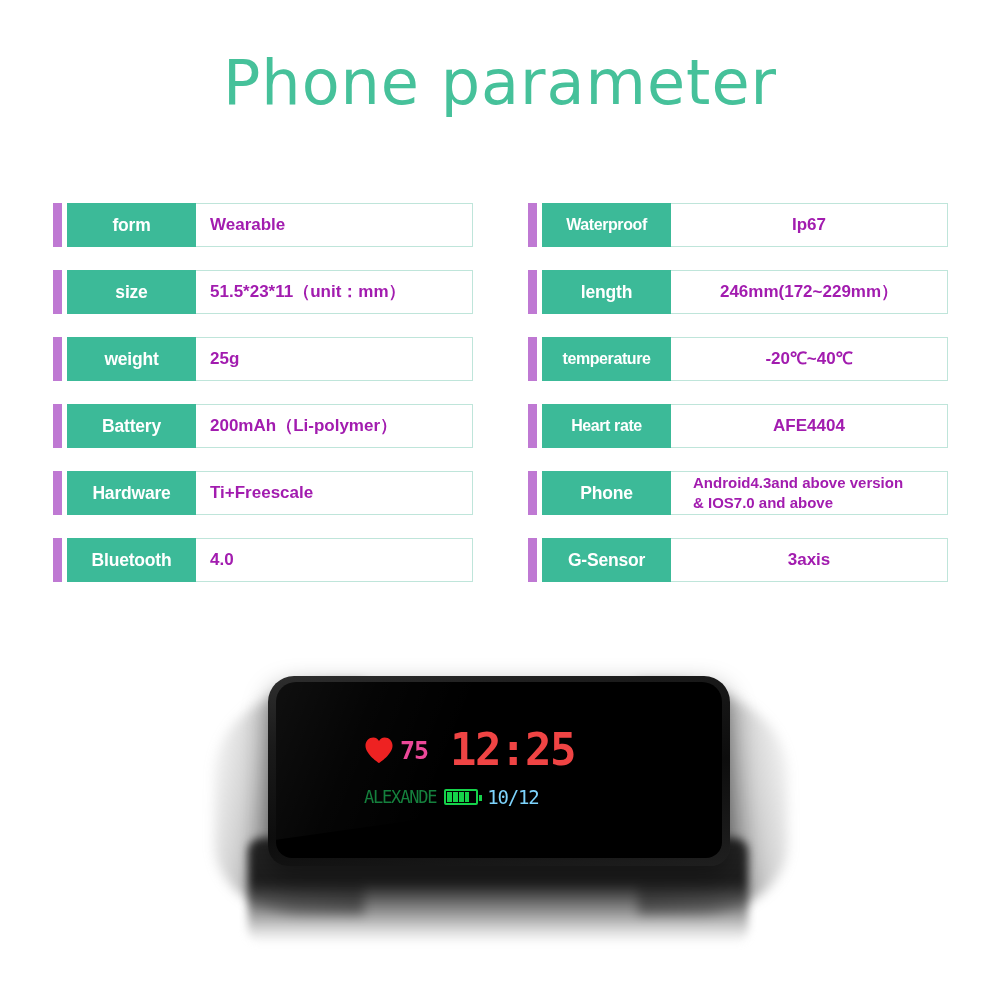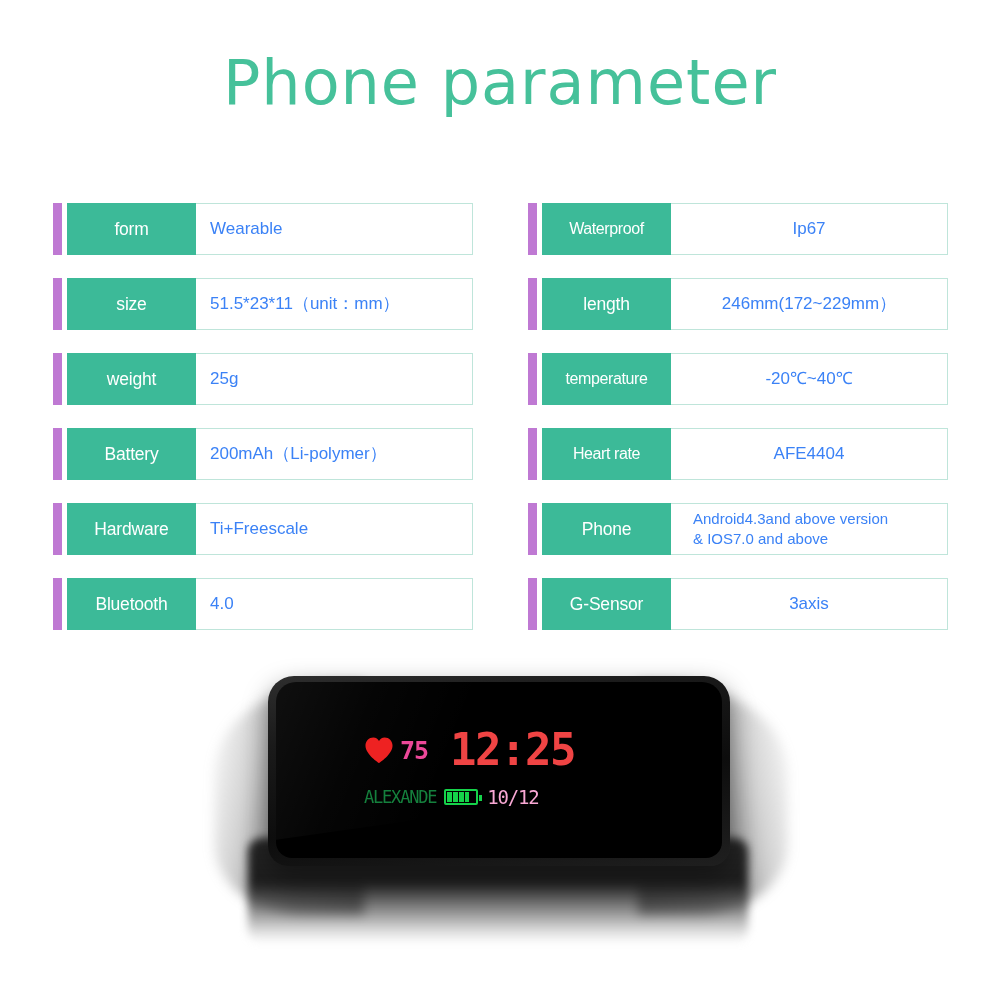--- a/index.html
+++ b/index.html
@@ -47,22 +47,23 @@
     top: 0;
     width: 420px;
   }
   .spec-col.left  { left: 53px; }
   .spec-col.right { left: 528px; }
 
   .spec-row {
     position: relative;
     display: flex;
     align-items: stretch;
-    height: 52px;
+    height: 44px;
     margin-bottom: 23px;
+    font-weight: bold;
   }
 
   .accent-bar {
     width: 9px;
     flex: 0 0 9px;
     background: #bf79d3;
     margin-right: 5px;
   }
 
   .spec-label {
@@ -78,21 +79,21 @@
   }
 
   .spec-value {
     flex: 1 1 auto;
     background: #ffffff;
     border: 1px solid #bfe5da;
     border-left: none;
     display: flex;
     align-items: center;
     font-size: 17px;
-    color: #3b82f6;
+    color: #a21caf;
     padding: 0 0 0 14px;
     white-space: pre-line;
     line-height: 1.28;
   }
 
   
   .spec-col.right .spec-value {
     justify-content: center;
     padding: 0 10px;
     text-align: left;
@@ -267,21 +268,21 @@
     bottom: 1px;
     width: 74%;
     background:
       repeating-linear-gradient(90deg, #15d34a 0 5px, #000 5px 6px);
   }
 
   .date-text {
     font-family: "DejaVu Sans Mono", monospace;
     font-size: 19px;
     letter-spacing: -1.2px;
-    color: #f9a8d4;
+    color: #7dd3fc;
   }
 </style>
 </head>
 <body>
 
 <div class="page">
 
   <h1 class="page-title">Phone parameter</h1>
 
   <div class="spec-columns">

